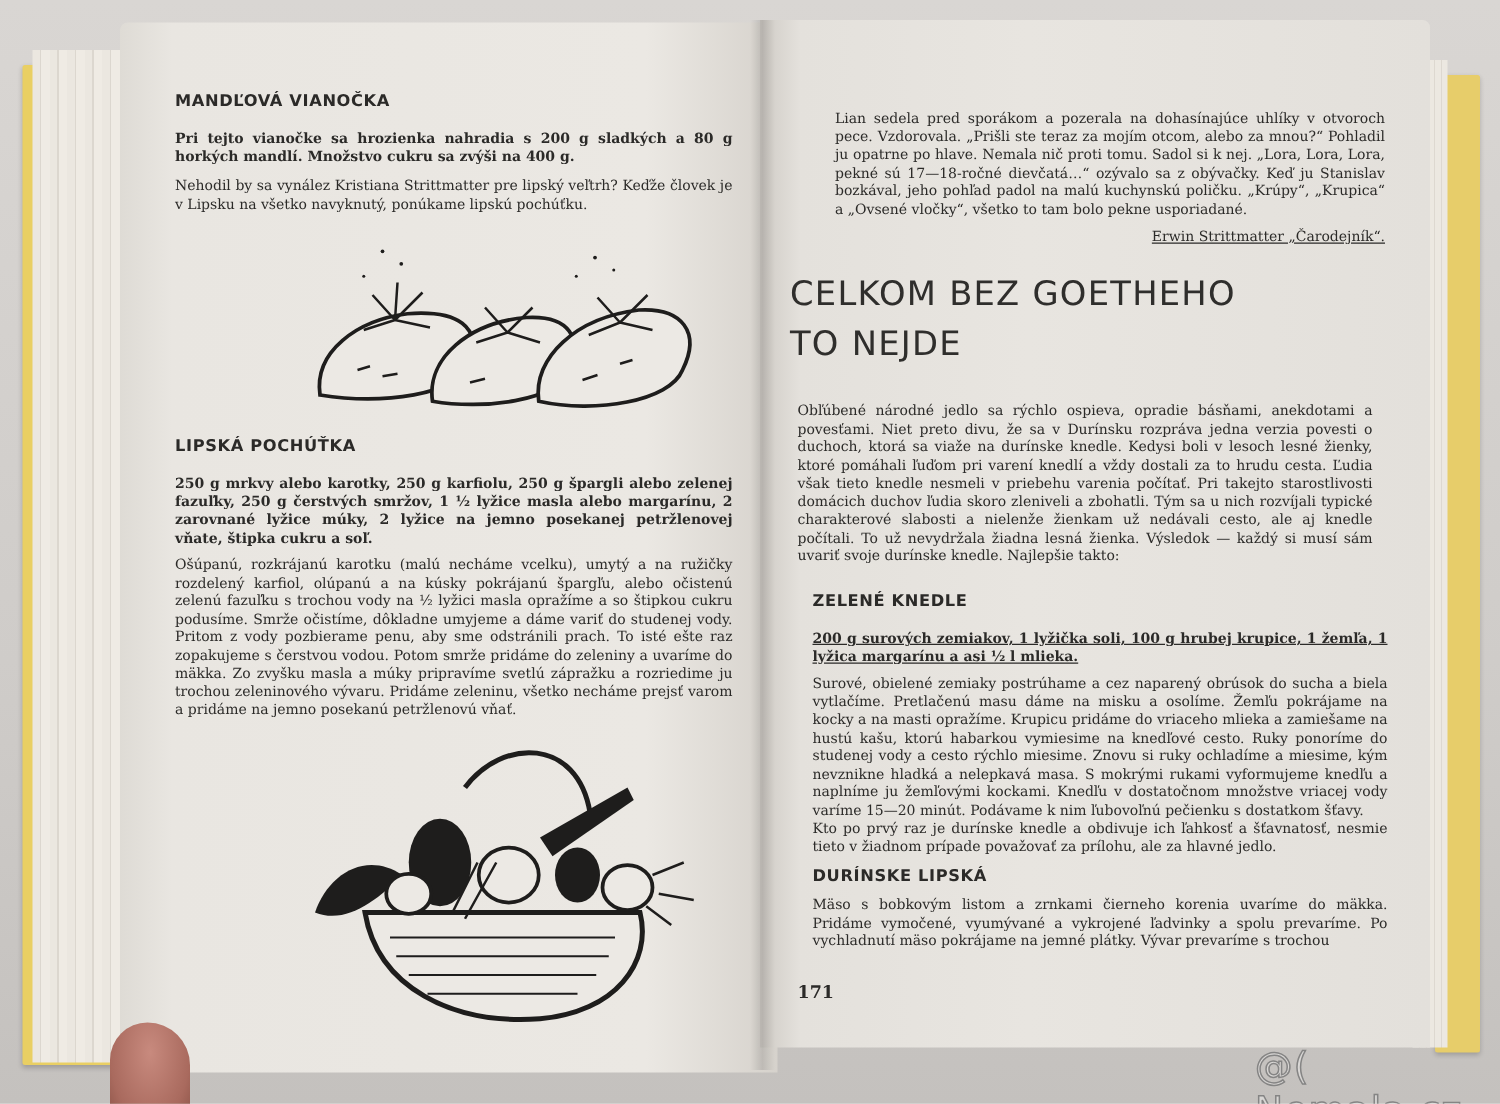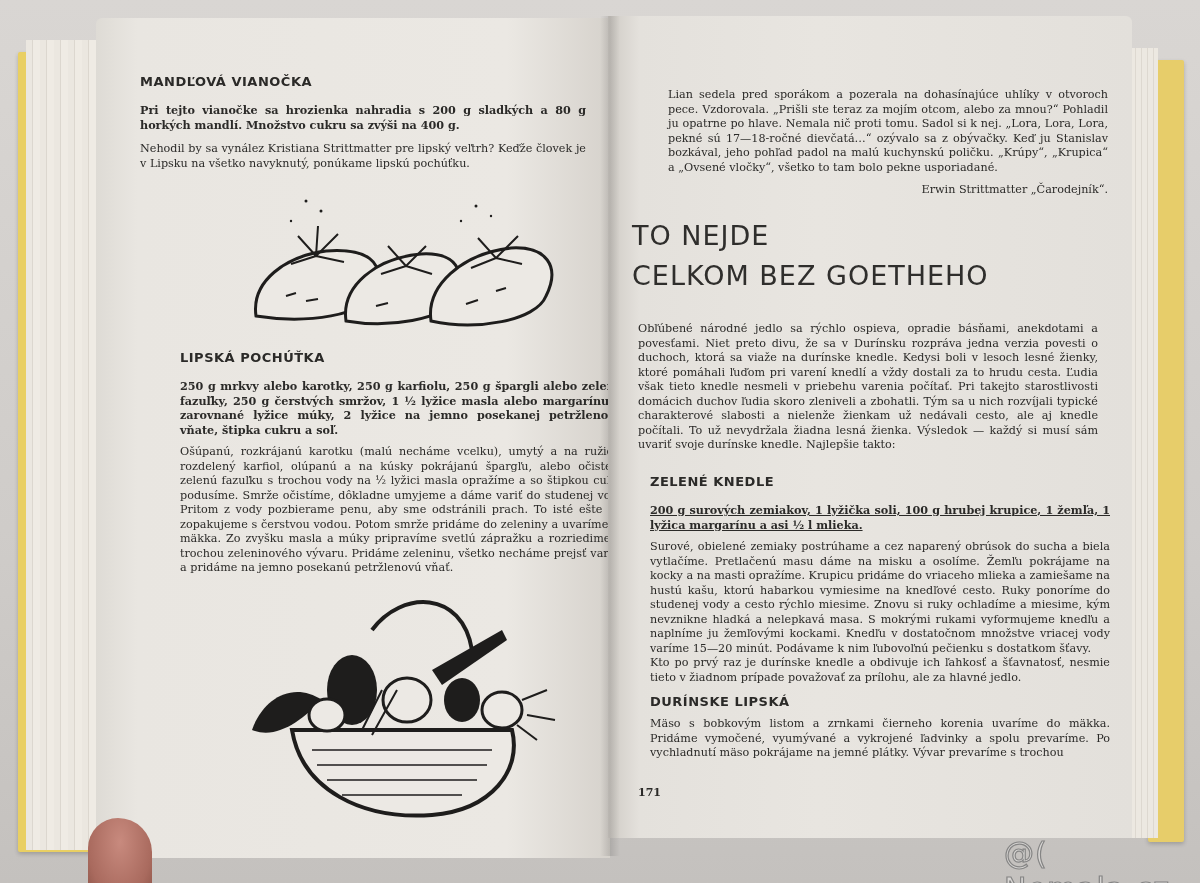--- a/index.html
+++ b/index.html
@@ -9,36 +9,36 @@
   .table-bg{position:absolute;left:0;top:0;width:1200px;height:883px;}
   
   .cover-left{position:absolute;left:18px;top:52px;width:80px;height:800px;background:#e9cf63;border-radius:2px;
               box-shadow:0 2px 4px rgba(0,0,0,.2);}
   .cover-right{position:absolute;left:1148px;top:60px;width:36px;height:782px;background:#e7cd6a;border-radius:2px;
                box-shadow:0 2px 4px rgba(0,0,0,.2);}
   .pages-left-stack{position:absolute;left:26px;top:40px;width:80px;height:810px;
        background:repeating-linear-gradient(90deg,#ebe7e0 0 6px,#dcd7cf 6px 7px,#efebe4 7px 14px);}
   .pages-right-stack{position:absolute;left:1130px;top:48px;width:28px;height:790px;
        background:repeating-linear-gradient(90deg,#ece8e1 0 5px,#ddd8d0 5px 6px);}
-  .page{position:absolute;background:#e8e5e0;}
+  .page{position:absolute;background:#e8e5e0;padding-left:12px;}
   .page-left{left:96px;top:18px;width:514px;height:840px;
        background:linear-gradient(90deg,#dedbd5 0%,#e9e6e1 8%,#ebe8e3 80%,#d6d2cc 100%);
        border-radius:6px 0 0 0;}
   .page-right{left:608px;top:16px;width:524px;height:822px;
        background:linear-gradient(90deg,#cfcbc5 0%,#e4e1dc 6%,#e8e5e0 40%,#e3e0db 100%);
        border-radius:0 6px 0 0;}
   .gutter{position:absolute;left:600px;top:16px;width:20px;height:840px;
        background:linear-gradient(90deg,rgba(0,0,0,0) 0%,rgba(0,0,0,.12) 50%,rgba(0,0,0,0) 100%);}
   .h-section{font-family:"DejaVu Sans",sans-serif;font-weight:bold;font-size:13px;letter-spacing:.5px;margin:0;}
   .ingredients{font-weight:bold;font-size:11.2px;line-height:14.5px;margin:0;text-align:justify;}
   .body-text{font-size:11.2px;line-height:14.5px;margin:0;text-align:justify;}
   .blk{position:absolute;}
   .big-title{font-family:"DejaVu Sans",sans-serif;font-weight:normal;font-size:27px;line-height:40px;letter-spacing:1px;color:#2f2e2c;margin:0;}
-  .quote-author{text-align:right;font-size:11.2px;margin:0;}
-  .page-number{position:absolute;font-size:11px;font-weight:bold;}
+  .quote-author{text-align:right;font-size:11.2px;margin:0;text-decoration:underline;}
+  .page-number{position:absolute;font-size:14px;font-weight:bold;}
   .illustration{position:absolute;}
   .finger{position:absolute;left:88px;top:818px;width:64px;height:80px;border-radius:30px 34px 0 0;
        background:radial-gradient(ellipse at 50% 30%,#c88a7e 0%,#a96a5e 70%,#8c5448 100%);}
   .watermark{position:absolute;left:1004px;top:836px;font-family:"DejaVu Sans",sans-serif;font-size:30px;
        color:rgba(255,255,255,.35);-webkit-text-stroke:1.2px rgba(120,120,120,.85);letter-spacing:1px;}
 </style>
 </head>
 <body>
 
 <div class="table-bg"></div>
@@ -72,21 +72,21 @@
         <circle cx="60" cy="15" r="1.5"></circle>
           <circle cx="75" cy="25" r="1.5"></circle>
           <circle cx="45" cy="35" r="1.2"></circle>
         <circle cx="230" cy="20" r="1.5"></circle>
           <circle cx="245" cy="30" r="1.2"></circle>
           <circle cx="215" cy="35" r="1.2"></circle>
       </g>
     </svg>
   </div>
 
-  <div class="blk" style="left:44px;top:332px;width:446px;margin-left:40px;">
+  <div class="blk" style="left:44px;top:332px;width:446px;">
     <h2 class="h-section">LIPSKÁ POCHÚŤKA</h2>
     <p class="ingredients" style="margin-top:14px;">250 g mrkvy alebo karotky, 250 g karfiolu, 250 g špargli alebo zelenej fazuľky, 250 g čerstvých smržov, 1 ½ lyžice masla alebo margarínu, 2 zarovnané lyžice múky, 2 lyžice na jemno posekanej petržlenovej vňate, štipka cukru a soľ.</p>
     <p class="body-text" style="margin-top:8px;">Ošúpanú, rozkrájanú karotku (malú necháme vcelku), umytý a na ružičky rozdelený karfiol, olúpanú a na kúsky pokrájanú špargľu, alebo očistenú zelenú fazuľku s trochou vody na ½ lyžici masla opražíme a so štipkou cukru podusíme. Smrže očistíme, dôkladne umyjeme a dáme variť do studenej vody. Pritom z vody pozbierame penu, aby sme odstránili prach. To isté ešte raz zopakujeme s čerstvou vodou. Potom smrže pridáme do zeleniny a uvaríme do mäkka. Zo zvyšku masla a múky pripravíme svetlú zápražku a rozriedime ju trochou zeleninového vývaru. Pridáme zeleninu, všetko necháme prejsť varom a pridáme na jemno posekanú petržlenovú vňať.</p>
   </div>
 
   <div class="illustration" style="left:136px;top:572px;width:330px;height:240px;">
     <svg width="330" height="240" viewBox="0 0 330 240">
       <path d="M140 40 C 170 0, 230 0, 240 60" stroke="#1e1d1c" stroke-width="4" fill="none"></path>
       <path d="M60 140 C 70 200, 130 230, 200 225 C 260 220, 290 180, 280 140 Z" fill="#ece9e4" stroke="#1e1d1c" stroke-width="4"></path>
       <g stroke="#1e1d1c" stroke-width="1.6">
@@ -111,22 +111,22 @@
   </div>
 </div>
 
 <div class="page page-right">
   <div class="blk" style="left:60px;top:72px;width:440px;">
     <p class="body-text">Lian sedela pred sporákom a pozerala na dohasínajúce uhlíky v otvoroch pece. Vzdorovala. „Prišli ste teraz za mojím otcom, alebo za mnou?“ Pohladil ju opatrne po hlave. Nemala nič proti tomu. Sadol si k nej. „Lora, Lora, Lora, pekné sú 17—18-ročné dievčatá…“ ozývalo sa z obývačky. Keď ju Stanislav bozkával, jeho pohľad padol na malú kuchynskú poličku. „Krúpy“, „Krupica“ a „Ovsené vločky“, všetko to tam bolo pekne usporiadané.</p>
     <p class="quote-author" style="margin-top:8px;">Erwin Strittmatter „Čarodejník“.</p>
   </div>
 
   <div class="blk" style="left:24px;top:200px;width:480px;">
+    <h1 class="big-title">CELKOM BEZ GOETHEHO</h1>
     <h1 class="big-title">TO NEJDE</h1>
-    <h1 class="big-title">CELKOM BEZ GOETHEHO</h1>
   </div>
 
   <div class="blk" style="left:30px;top:306px;width:460px;">
     <p class="body-text">Obľúbené národné jedlo sa rýchlo ospieva, opradie básňami, anekdotami a povesťami. Niet preto divu, že sa v Durínsku rozpráva jedna verzia povesti o duchoch, ktorá sa viaže na durínske knedle. Kedysi boli v lesoch lesné žienky, ktoré pomáhali ľuďom pri varení knedlí a vždy dostali za to hrudu cesta. Ľudia však tieto knedle nesmeli v priebehu varenia počítať. Pri takejto starostlivosti domácich duchov ľudia skoro zleniveli a zbohatli. Tým sa u nich rozvíjali typické charakterové slabosti a nielenže žienkam už nedávali cesto, ale aj knedle počítali. To už nevydržala žiadna lesná žienka. Výsledok — každý si musí sám uvariť svoje durínske knedle. Najlepšie takto:</p>
   </div>
 
   <div class="blk" style="left:42px;top:446px;width:460px;margin-top:12px;">
     <h2 class="h-section">ZELENÉ KNEDLE</h2>
     <p class="ingredients" style="margin-top:14px;text-decoration:underline;">200 g surových zemiakov, 1 lyžička soli, 100 g hrubej krupice, 1 žemľa, 1 lyžica margarínu a asi ½ l mlieka.</p>
     <p class="body-text" style="margin-top:8px;">Surové, obielené zemiaky postrúhame a cez naparený obrúsok do sucha a biela vytlačíme. Pretlačenú masu dáme na misku a osolíme. Žemľu pokrájame na kocky a na masti opražíme. Krupicu pridáme do vriaceho mlieka a zamiešame na hustú kašu, ktorú habarkou vymiesime na knedľové cesto. Ruky ponoríme do studenej vody a cesto rýchlo miesime. Znovu si ruky ochladíme a miesime, kým nevznikne hladká a nelepkavá masa. S mokrými rukami vyformujeme knedľu a naplníme ju žemľovými kockami. Knedľu v dostatočnom množstve vriacej vody varíme 15—20 minút. Podávame k nim ľubovoľnú pečienku s dostatkom šťavy.</p>

